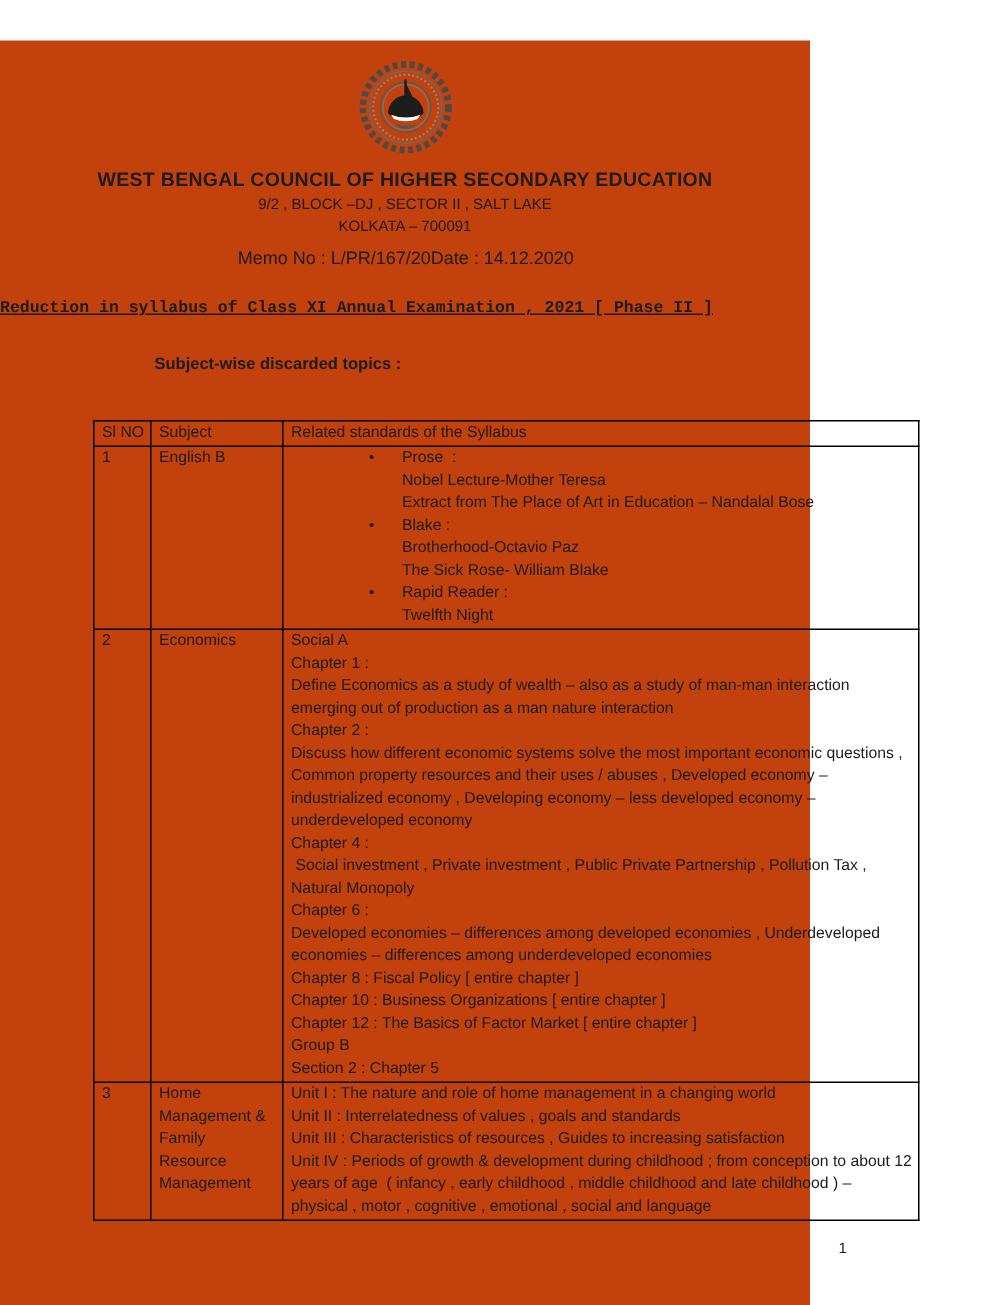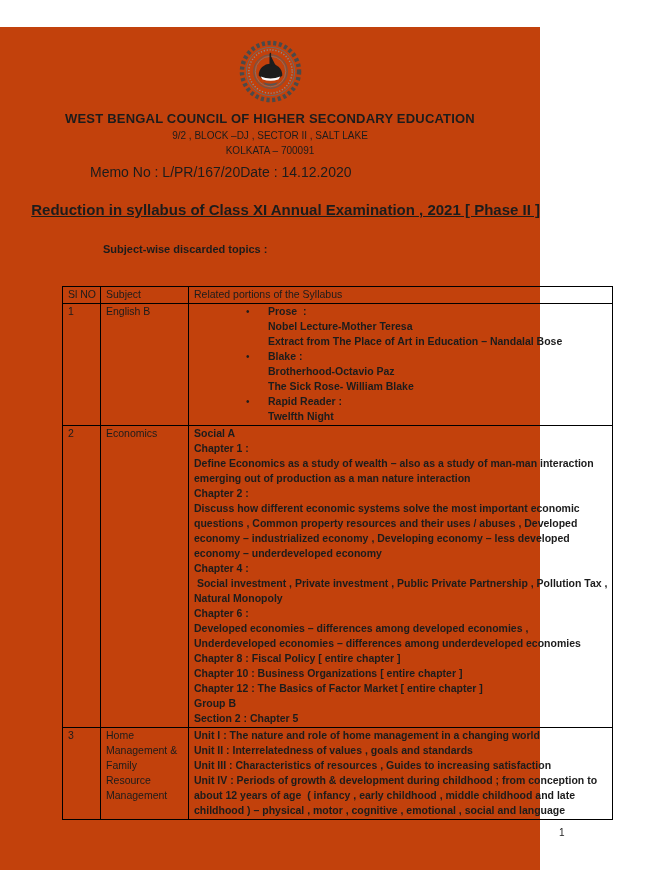--- a/index.html
+++ b/index.html
@@ -12,26 +12,26 @@
     overflow:hidden;
   }
   .page { position:relative; width:540px; height:870px; background:#c2410c;margin-top:27px; }
 
   .header-block { text-align:center; padding-top:13px; }
   .logo-wrap { display:flex; justify-content:center; }
   .org-name { font-size:13px; font-weight:bold; margin-top:4px; letter-spacing:0.2px; }
   .sub-line { font-size:10px; margin-top:4px; }
 
   .memo-row {
-    display:flex; justify-content:flex-start;
+    display:flex; justify-content:center;
     margin:8px 89px 0 90px;
-    font-size:14px;
+    font-size:12px;
   }
 
-  .title-row { text-align:right; margin-top:21px; font-size:15px; }
+  .title-row { text-align:left; margin-top:21px; font-size:11px;font-family:Liberation Mono, monospace; }
   .title-row span { font-weight:bold; text-decoration:underline; }
 
   .subtitle-row { margin:25px 0 0 103px; font-size:11px; }
   .subtitle-row span { font-weight:bold; }
 
   table.syllabus {
     margin:31px 0 0 62px;
     width:550px;
     border-collapse:collapse;
     font-size:10.5px;
@@ -42,21 +42,21 @@
     border:1px solid #000;
     padding:0 4px 1px 5px;
     vertical-align:top;
     text-align:left;
     font-weight:normal;
   }
   col.c-sl { width:38px; }
   col.c-subject { width:88px; }
   col.c-related { width:424px; }
 
-  .cell-line { white-space:pre-wrap;font-weight:bold; }
+  .cell-line { white-space:pre-wrap; }
 
   .bullet-item { display:flex; padding-left:52px; }
   .bullet-marker { width:22px; flex:0 0 22px; font-size:10px; }
   .bullet-text { flex:1; white-space:pre-wrap; }
 
   .page-number {
     position:absolute; left:559px; top:800px;
     font-size:10px;
   }
 </style>
@@ -103,21 +103,21 @@
   <table class="syllabus">
     <colgroup>
         <col class="c-sl">
         <col class="c-subject">
         <col class="c-related">
       </colgroup>
     <thead>
         <tr>
           <th>Sl NO</th>
           <th>Subject</th>
-          <th>Related portions of the Syllabus</th>
+          <th>Related standards of the Syllabus</th>
         </tr>
       </thead>
     <tbody>
         <tr>
           <td>1</td>
           <td>English B</td>
           <td>
             <div class="bullet-item">
               <span class="bullet-marker">•</span>
               <div class="bullet-text"><div class="cell-line">Prose  :</div><div class="cell-line">Nobel Lecture-Mother Teresa</div><div class="cell-line">Extract from The Place of Art in Education – Nandalal Bose</div></div>

